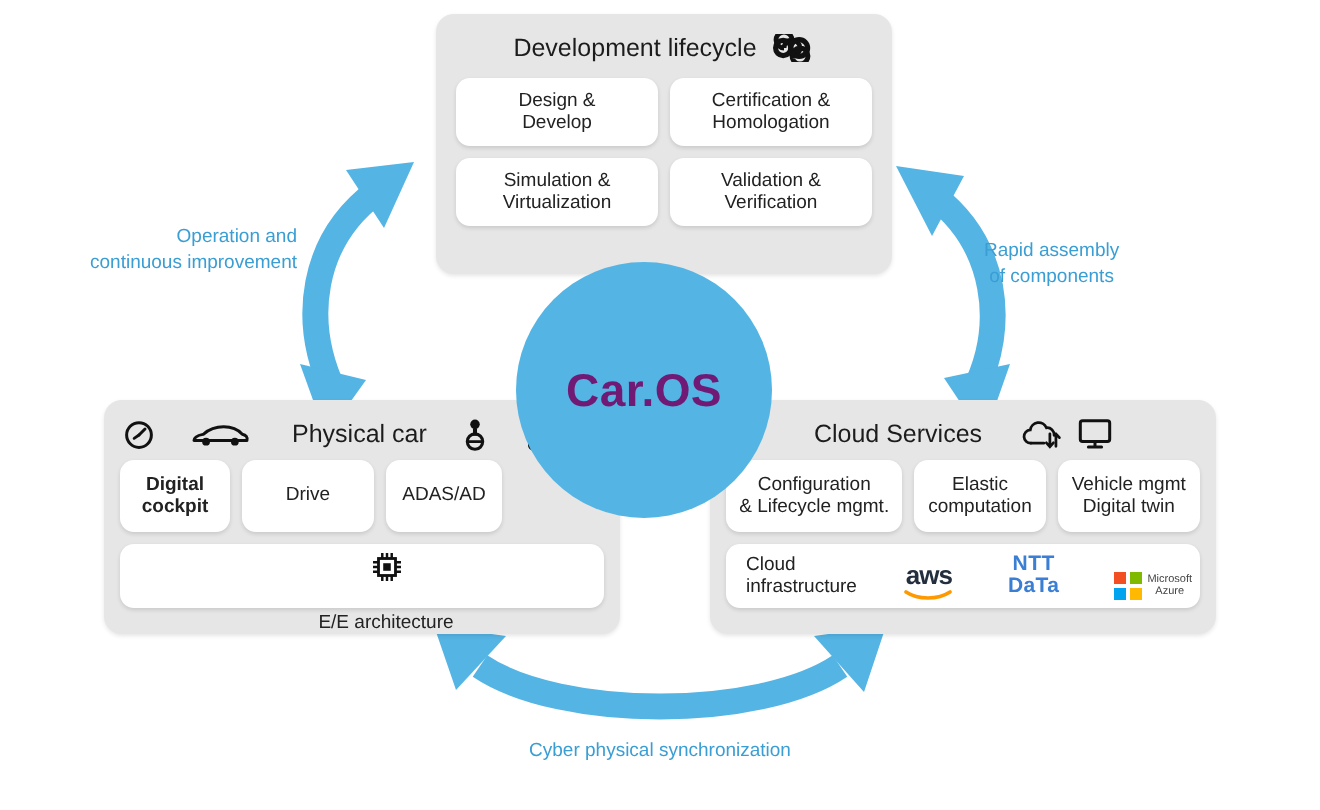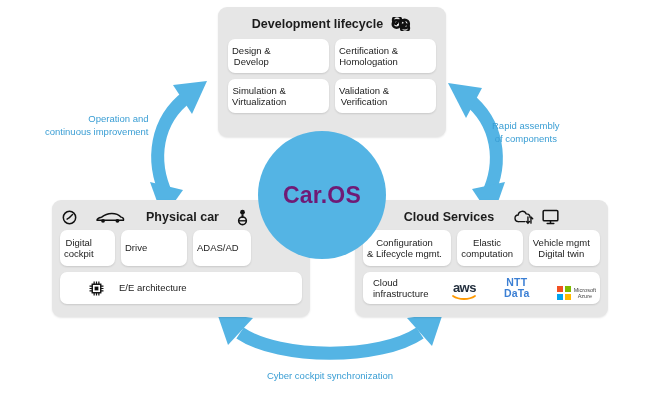--- a/index.html
+++ b/index.html
@@ -31,46 +31,46 @@
   }
   #panel-lifecycle{left:218px;top:7px;width:228px;height:130px;}
   #panel-physical {left:52px; top:200px;width:258px;height:117px;}
   #panel-cloud    {left:355px;top:200px;width:253px;height:117px;}
 
   .panel-head{
     display:flex;align-items:center;justify-content:center;gap:7px;
     height:26px;padding:4px 0 0 0;
   }
   .panel-title{
-    font-size:12.5px;font-weight:700;color:#1c1c1c;white-space:nowrap;
+    font-size:12.5px;font-weight:400;color:#1c1c1c;white-space:nowrap;
   }
 
   .chips{display:flex;gap:6px;padding:0 8px;}
   .chip-row{display:flex;gap:6px;padding:0 8px;margin-top:6px;}
   .chip{
     background:#ffffff;border-radius:7px;
-    display:flex;align-items:center;justify-content:flex-start;
+    display:flex;align-items:center;justify-content:center;
     text-align:center;color:#222;font-size:9.5px;line-height:11.5px;
     box-shadow:0 1px 2px rgba(0,0,0,.13);
     padding:3px 4px;box-sizing:border-box;
   }
 
   
   #lifecycle-grid{
     display:grid;grid-template-columns:1fr 1fr;gap:6px;padding:0 10px;margin-top:2px;
   }
   #lifecycle-grid .chip{height:34px;}
 
   
   #physical-chips .chip{height:36px;}
-  #physical-chips .chip:nth-child(1){width:55px;}
+  #physical-chips .chip:nth-child(1){width:55px;font-weight:bold;}
   #physical-chips .chip:nth-child(2){width:66px;}
   #physical-chips .chip:nth-child(3){width:58px;}
   #physical-chips .chip:nth-child(4){width:62px;}
-  #ee-row .chip{width:100%;height:32px;justify-content:flex-start;gap:14px;padding-left:28px;}
+  #ee-row .chip{width:100%;height:32px;justify-content:flex-start;gap:14px;padding-left:28px;flex-direction:column;}
   #ee-row .chip .ee-text{font-size:9.5px;color:#222;}
 
   
   #cloud-chips .chip{height:36px;}
   #cloud-chips .chip:nth-child(1){width:93px;}
   #cloud-chips .chip:nth-child(2){width:69px;}
   #cloud-chips .chip:nth-child(3){width:75px;}
   #cloud-infra-row .chip{
     width:100%;height:32px;justify-content:flex-start;padding-left:10px;gap:0;
   }
@@ -282,15 +282,15 @@
   </div>
 
   <div class="caption" id="caption-left">
     <div>Operation and</div>
     <div>continuous improvement</div>
   </div>
   <div class="caption" id="caption-right">
     <div>Rapid assembly</div>
     <div>of components</div>
   </div>
-  <div class="caption" id="caption-bottom">Cyber cockpit synchronization</div>
+  <div class="caption" id="caption-bottom">Cyber physical synchronization</div>
 
 </div>
 
 </body></html>

